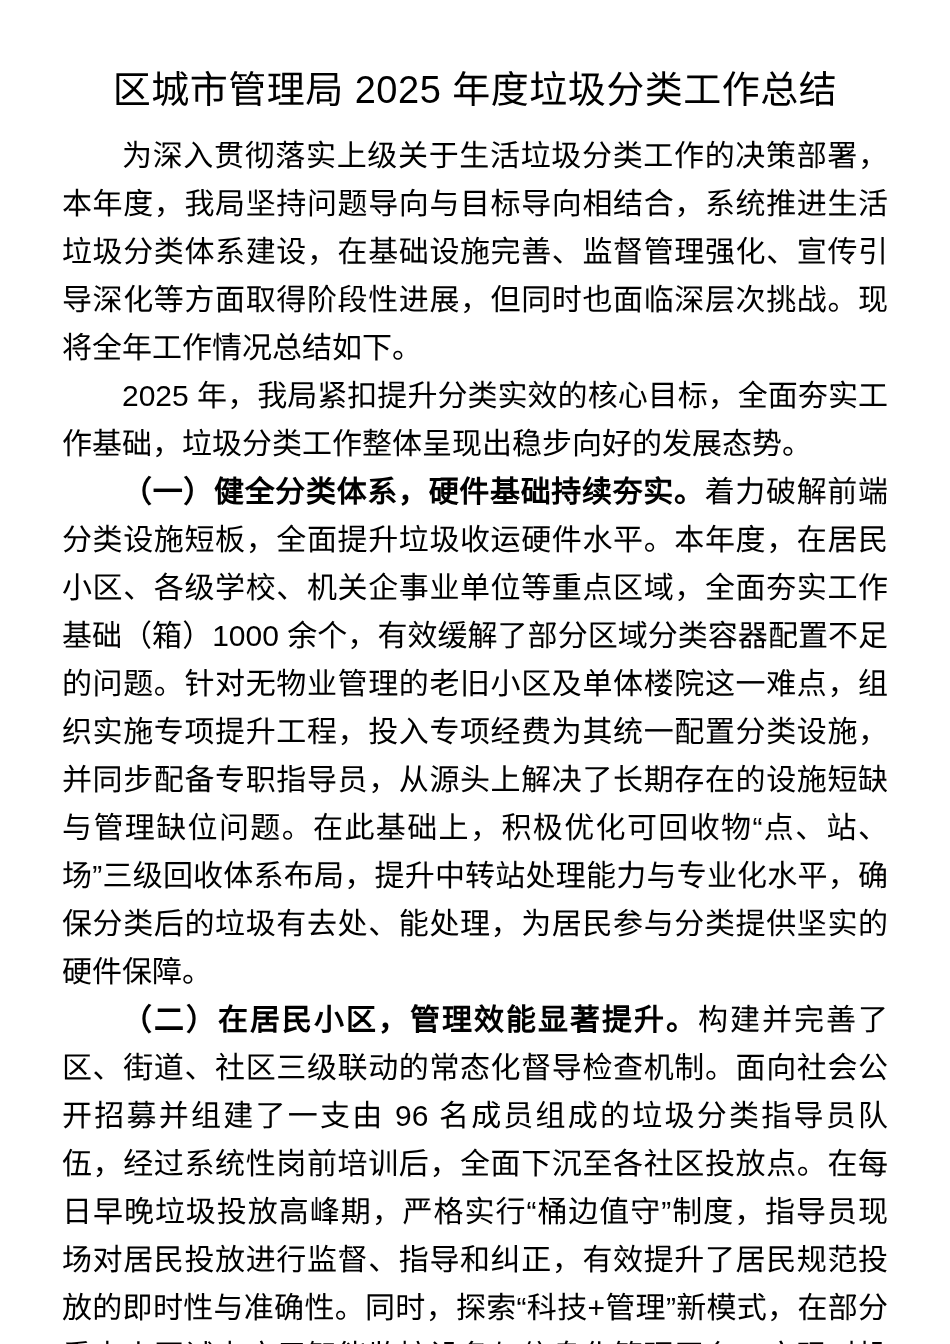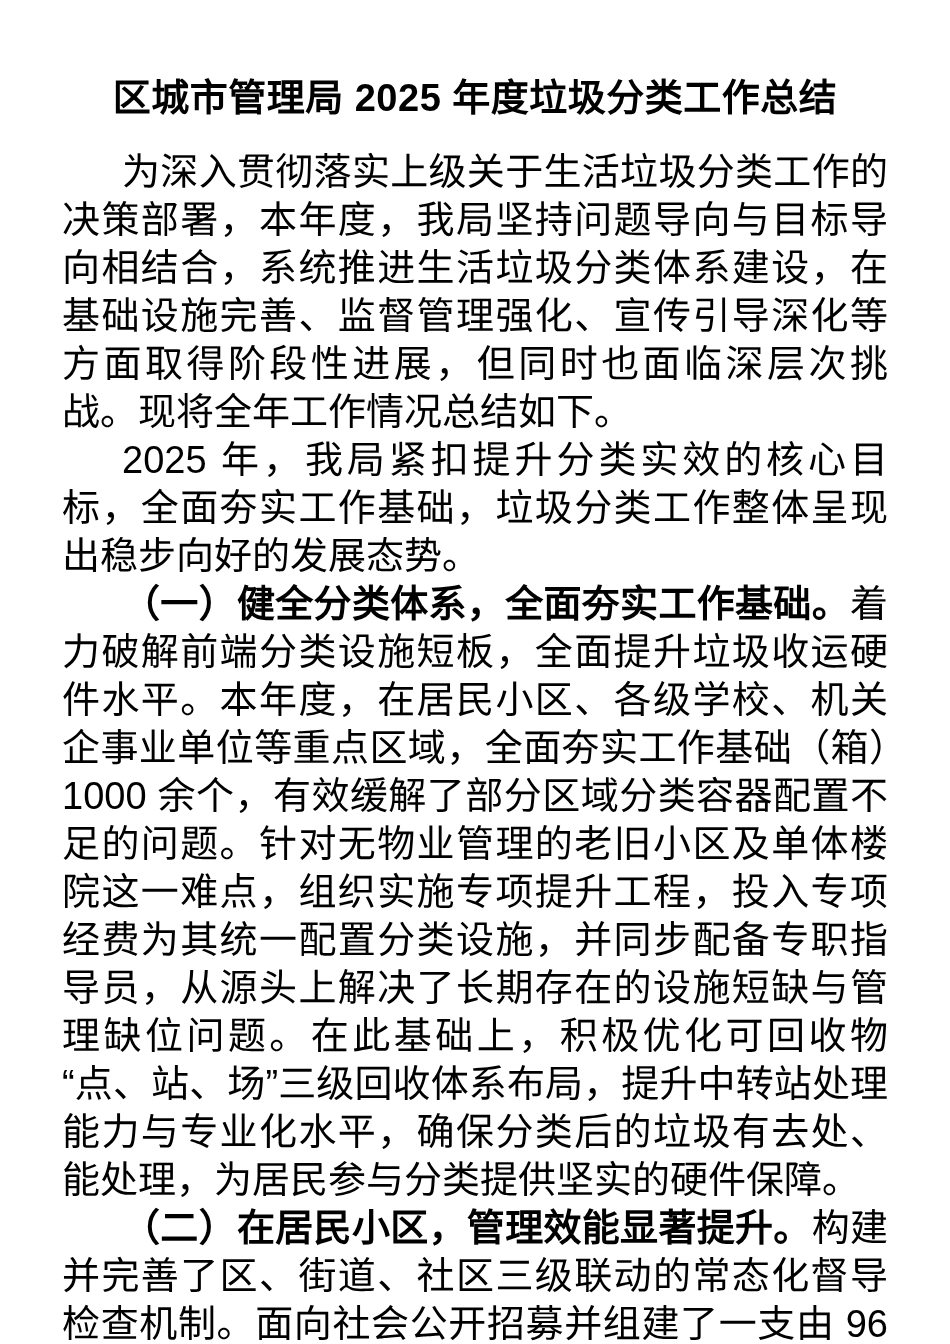--- a/index.html
+++ b/index.html
@@ -29,32 +29,32 @@
     position: absolute;
     left: 62px;
     top: 0;
     width: 826px;
   }
 
   
   .doc-title {
     font-size: 38px;
     line-height: 48px;
-    font-weight: 700;
+    font-weight: 400;
     text-align: center;
     letter-spacing: 0.5px;
-    margin: 16px;
+    margin: 8px;
     padding-top: 58px;
     padding-bottom: 10px;
     white-space: nowrap;
   }
 
   
   .para {
-    font-size: 38px;
+    font-size: 30px;
     line-height: 48px;
     margin: 0;
     text-align: justify;
     text-justify: inter-character;
     text-align-last: left;
     letter-spacing: 0px;
     word-break: break-all;
   }
 
   .para.indent {
@@ -80,18 +80,18 @@
 <div class="page">
   <div class="doc-body">
 
     <h1 class="doc-title">区城市管理局 2025 年度垃圾分类工作总结</h1>
 
     <p class="para indent">为深入贯彻落实上级关于生活垃圾分类工作的决策部署，本年度，我局坚持问题导向与目标导向相结合，系统推进生活垃圾分类体系建设，在基础设施完善、监督管理强化、宣传引导深化等方面取得阶段性进展，但同时也面临深层次挑战。现将全年工作情况总结如下。</p>
 
 
     <p class="para indent">2025 年，我局紧扣提升分类实效的核心目标，全面夯实工作基础，垃圾分类工作整体呈现出稳步向好的发展态势。</p>
 
-    <p class="para indent"><span class="lead">（一）健全分类体系，全面夯实工作基础。</span><span>着力破解前端分类设施短板，全面提升垃圾收运硬件水平。本年度，在居民小区、各级学校、机关企事业单位等重点区域，全面夯实工作基础（箱）1000 余个，有效缓解了部分区域分类容器配置不足的问题。针对无物业管理的老旧小区及单体楼院这一难点，组织实施专项提升工程，投入专项经费为其统一配置分类设施，并同步配备专职指导员，从源头上解决了长期存在的设施短缺与管理缺位问题。在此基础上，积极优化可回收物“点、站、场”三级回收体系布局，提升中转站处理能力与专业化水平，确保分类后的垃圾有去处、能处理，为居民参与分类提供坚实的硬件保障。</span></p>
+    <p class="para indent"><span class="lead">（一）健全分类体系，硬件基础持续夯实。</span><span>着力破解前端分类设施短板，全面提升垃圾收运硬件水平。本年度，在居民小区、各级学校、机关企事业单位等重点区域，全面夯实工作基础（箱）1000 余个，有效缓解了部分区域分类容器配置不足的问题。针对无物业管理的老旧小区及单体楼院这一难点，组织实施专项提升工程，投入专项经费为其统一配置分类设施，并同步配备专职指导员，从源头上解决了长期存在的设施短缺与管理缺位问题。在此基础上，积极优化可回收物“点、站、场”三级回收体系布局，提升中转站处理能力与专业化水平，确保分类后的垃圾有去处、能处理，为居民参与分类提供坚实的硬件保障。</span></p>
 
     <p class="para indent clipped"><span class="lead">（二）在居民小区，管理效能显著提升。</span><span>构建并完善了区、街道、社区三级联动的常态化督导检查机制。面向社会公开招募并组建了一支由 96 名成员组成的垃圾分类指导员队伍，经过系统性岗前培训后，全面下沉至各社区投放点。在每日早晚垃圾投放高峰期，严格实行“桶边值守”制度，指导员现场对居民投放进行监督、指导和纠正，有效提升了居民规范投放的即时性与准确性。同时，探索“科技+管理”新模式，在部分重点小区试点应用智能监控设备与信息化管理平台，实现对投放行为的远程监控</span></p>
 
   </div>
 </div>
 
 </body></html>

